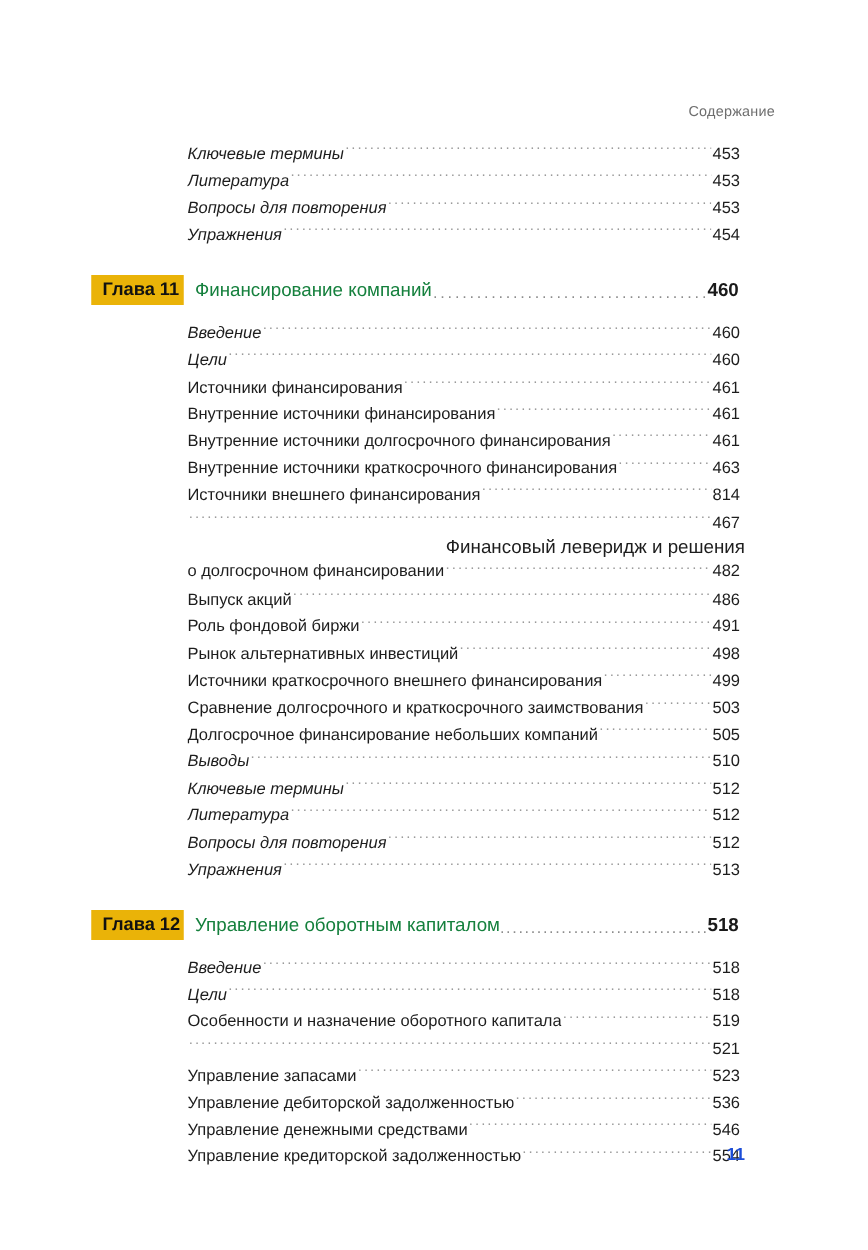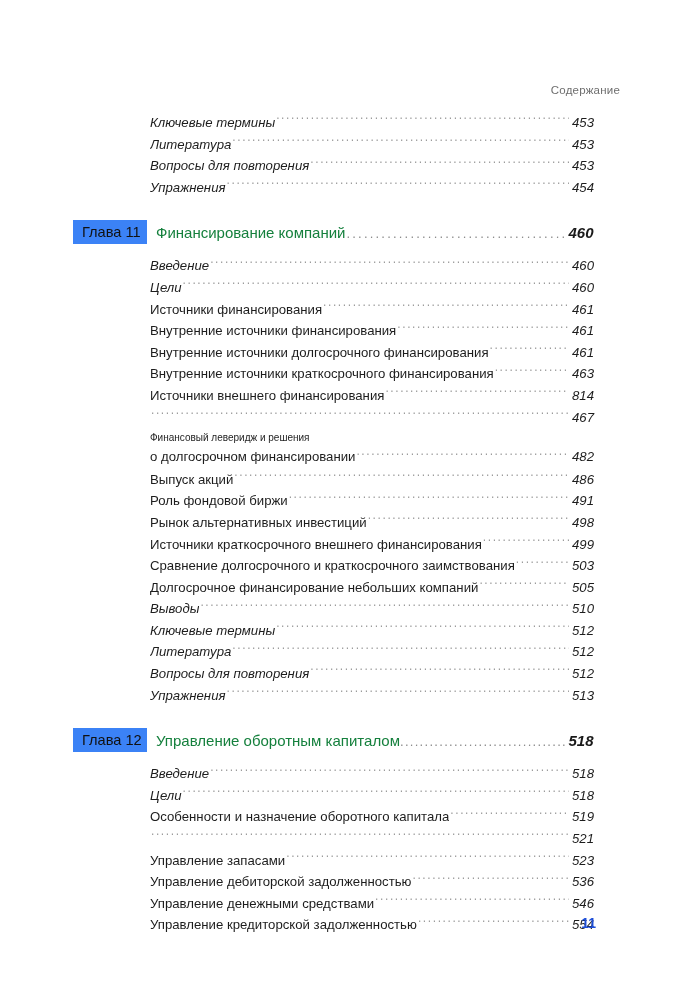--- a/index.html
+++ b/index.html
@@ -70,23 +70,22 @@
     position: absolute;
     left: 0;
     bottom: 0;
     white-space: nowrap;
     color: #9a9a9a;
     letter-spacing: 1.6px;
     font-size: 12px;
   }
   .row .pg {
     flex: 0 0 auto;
-    text-align: center;
-    white-space: nowrap;
-    font-style: italic;
+    text-align: left;
+    white-space: nowrap;
   }
 
   
   .entries {
     margin-left: 77px;   
     width: 446px;        
   }
   .entry {
     font-size: 13.2px;
     line-height: 21.6px;
@@ -99,41 +98,42 @@
   }
   .entry.ital .title {
     font-style: italic;
   }
 
   
   .entry.two-line {
     height: auto;
   }
   .entry.two-line .first-line {
-    font-size: 10px;
+    font-size: 15px;
     line-height: 19px;
     white-space: nowrap;
+    text-align: right;
   }
   .entry.two-line .second {
     line-height: 19px;
     height: 19px;
     margin-bottom: 2.6px;
   }
 
   
   .chapter {
     margin-top: 22px;
     margin-bottom: 11px;
     align-items: center;
   }
   .chapter .chip {
     flex: 0 0 auto;
-    background: #3b82f6;
+    background: #eab308;
     color: #111;
-    font-weight: normal;
+    font-weight: bold;
     font-size: 14.6px;
     line-height: 24px;
     height: 24px;
     padding: 0 8px 0 9px;
     width: 57px;
     box-sizing: content-box;
     white-space: nowrap;
   }
   .chapter .ch-title {
     flex: 0 1 auto;

